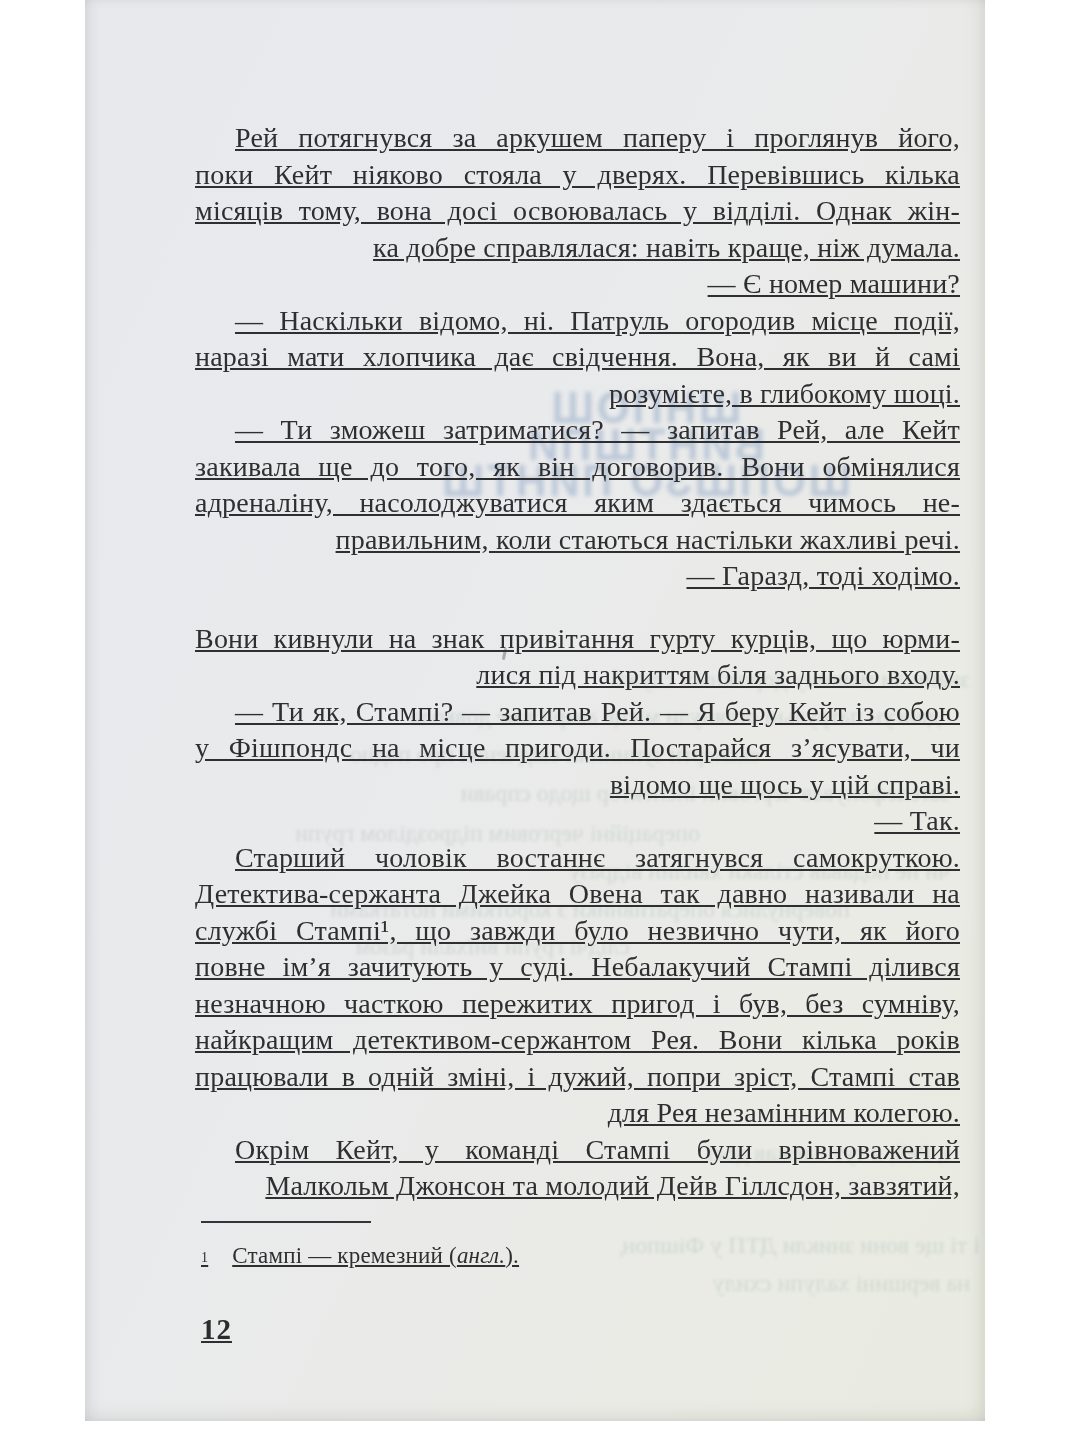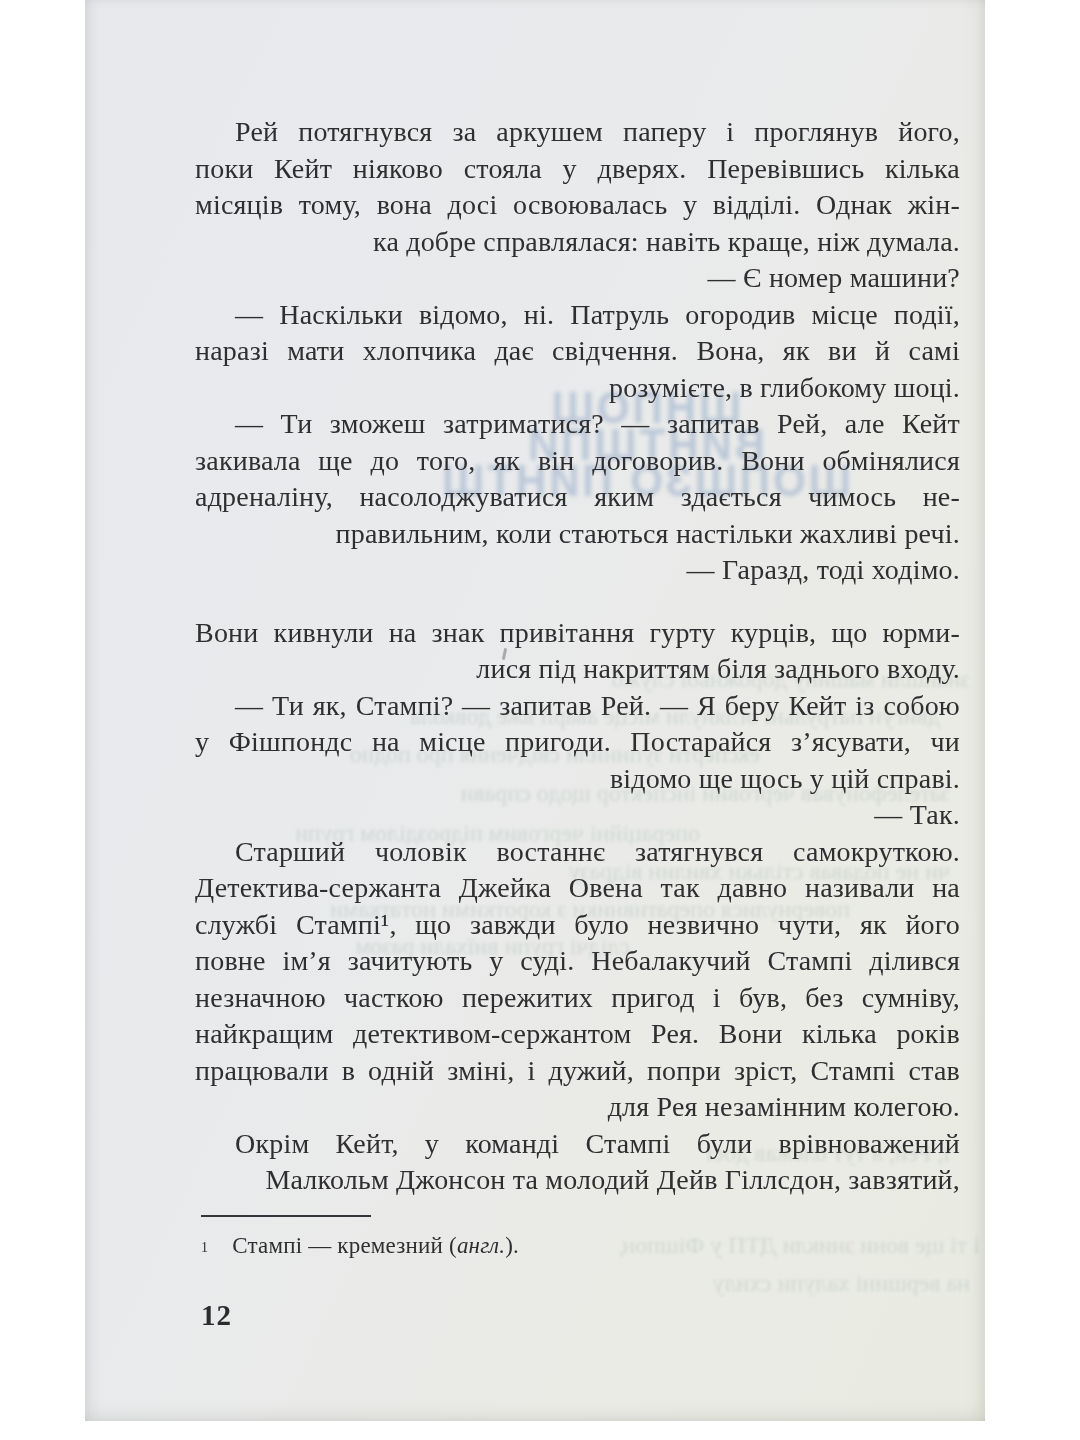--- a/index.html
+++ b/index.html
@@ -26,26 +26,27 @@
       inset -12px 0 20px -12px rgba(95, 100, 80, 0.22),
       inset 0 -14px 22px -14px rgba(80, 85, 70, 0.14),
       inset 0 8px 14px -12px rgba(120, 125, 130, 0.10);
     overflow: hidden;
   }
 
   
   .text-block {
     position: absolute;
     left: 110px;
-    top: 114px;
+    top: 120px;
     width: 765px;
     color: #2f2e31;
     font-size: 28px;
     line-height: 36.5px;
     z-index: 3;
+    text-decoration: underline;
   }
   .para { margin: 0; }
   .para.sbreak { margin-top: 26px; }
   .para.indent .line:first-child { text-indent: 40px; }
   .line {
     text-align: right;
     white-space: normal;
     letter-spacing: 0.2px;
   }
   .line.jfull {
@@ -59,21 +60,21 @@
     color: #2f2e31;
   }
   .fn-rule {
     width: 170px;
     border-top: 2.5px solid #35343a;
     margin-left: 6px;
     margin-bottom: 14px;
   }
   .fn-line {
     font-size: 23px;
-    line-height: 30px;
+    line-height: 38px;
     margin-left: 6px;
     letter-spacing: 0.2px;
   }
   .fn-line sup {
     font-size: 14px;
     margin-right: 24px;
     vertical-align: top;
     position: relative;
     top: 2px;
   }

